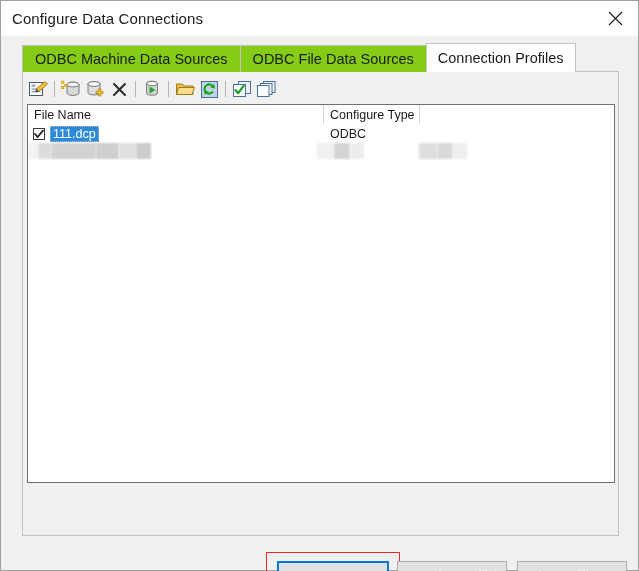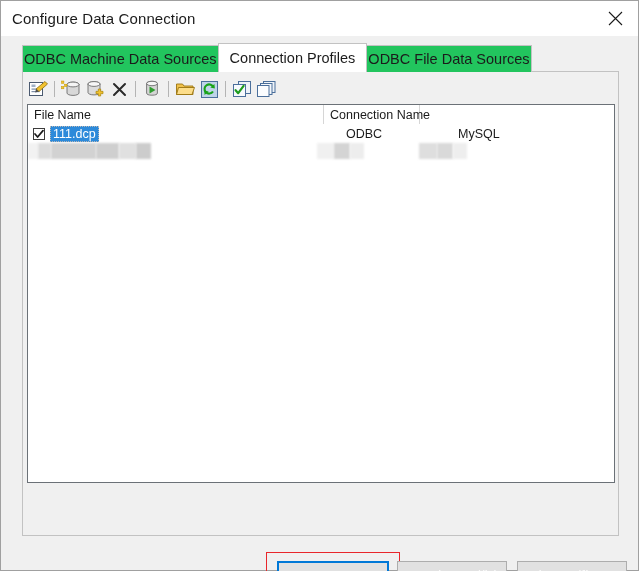--- a/index.html
+++ b/index.html
@@ -60,26 +60,26 @@
   #tabstrip {
     position: absolute;
     left: 21px; top: 8px;
     height: 28px;
     display: flex;
     align-items: flex-end;
     z-index: 3;
   }
   .tab {
     height: 27px;
-    padding: 0 1px;
+    padding: 0 12px;
     display: flex;
     align-items: center;
     font-size: 14.5px;
     color: #1b1b1b;
-    background: #22c55e;
+    background: #84cc16;
     border: 1px solid #c2c2c2;
     border-bottom: none;
     margin-right: -1px;
     white-space: nowrap;
     cursor: default;
   }
   .tab.active {
     background: #ffffff;
     border-color: #c2c2c2;
     height: 29px;
@@ -147,21 +147,20 @@
   .col-filename { width: 296px; }
   .col-ctype { width: 96px; }
   .col-dbms { flex: 1; border-right: none; }
 
   .lrow {
     display: flex;
     height: 19px;
     align-items: center;
     font-size: 12.5px;
     color: #1b1b1b;
-    gap: 16px;
   }
   .cell {
     display: flex;
     align-items: center;
     height: 19px;
     white-space: nowrap;
     overflow: hidden;
   }
   .cell-filename { width: 296px; padding-left: 5px; }
   .cell-ctype { width: 96px; padding-left: 6px; }
@@ -250,41 +249,41 @@
     font-family: "Liberation Sans", sans-serif;
     pointer-events: none;
   }
 </style>
 </head>
 <body>
 
 <div id="window">
 
   <div id="titlebar">
-    <span id="title-text">Configure Data Connection</span>
+    <span id="title-text">Configure Data Connections</span>
     <div id="close-button">
       <span>
         <svg width="15" height="15" viewBox="0 0 15 15">
           <path d="M1,1 L14,14 M14,1 L1,14" stroke="#1b1b1b" stroke-width="1.1" fill="none"></path>
         </svg>
       </span>
     </div>
   </div>
 
   <div id="client">
 
     <div id="tabstrip">
       <div class="tab">
         <span>ODBC Machine Data Sources</span>
       </div>
+      <div class="tab">
+        <span>ODBC File Data Sources</span>
+      </div>
       <div class="tab active">
         <span>Connection Profiles</span>
-      </div>
-      <div class="tab">
-        <span>ODBC File Data Sources</span>
       </div>
     </div>
 
     <div id="tabpage">
 
       <div id="toolbar">
 
         <div class="tbtn">
           <span>
             <svg width="19" height="17" viewBox="0 0 19 17">
@@ -395,35 +394,34 @@
 
       </div>
 
       <div id="listview">
 
         <div id="list-header">
           <div class="col-head col-filename">
             <span>File Name</span>
           </div>
           <div class="col-head col-ctype">
-            <span>Connection Name</span>
+            <span>Configure Type</span>
           </div>
         </div>
 
         <div class="lrow">
           <div class="cell cell-filename">
             <span class="cbox">
               <svg width="10" height="10" viewBox="0 0 10 10">
                 <path d="M1,5 L3.6,8 L9,1.6" fill="none" stroke="#1b1b1b" stroke-width="1.7" stroke-linecap="round" stroke-linejoin="round"></path>
               </svg>
             </span>
             <span class="sel-name">111.dcp</span>
           </div>
           <div class="cell cell-ctype">ODBC</div>
-          <div class="cell cell-dbms">MySQL</div>
         </div>
 
         <div class="lrow blur-row">
           <div class="blur-chip" style="left:0px;width:10px;background:#f2f2f2;"></div>
           <div class="blur-chip" style="left:10px;width:13px;background:#dcdcdc;"></div>
           <div class="blur-chip" style="left:23px;width:45px;background:#d2d2d2;"></div>
           <div class="blur-chip" style="left:68px;width:23px;background:#cfcfcf;"></div>
           <div class="blur-chip" style="left:91px;width:17px;background:#e0e0e0;"></div>
           <div class="blur-chip" style="left:108px;width:15px;background:#cccccc;"></div>
           <div class="blur-chip" style="left:289px;width:17px;background:#f0f0f0;"></div>

